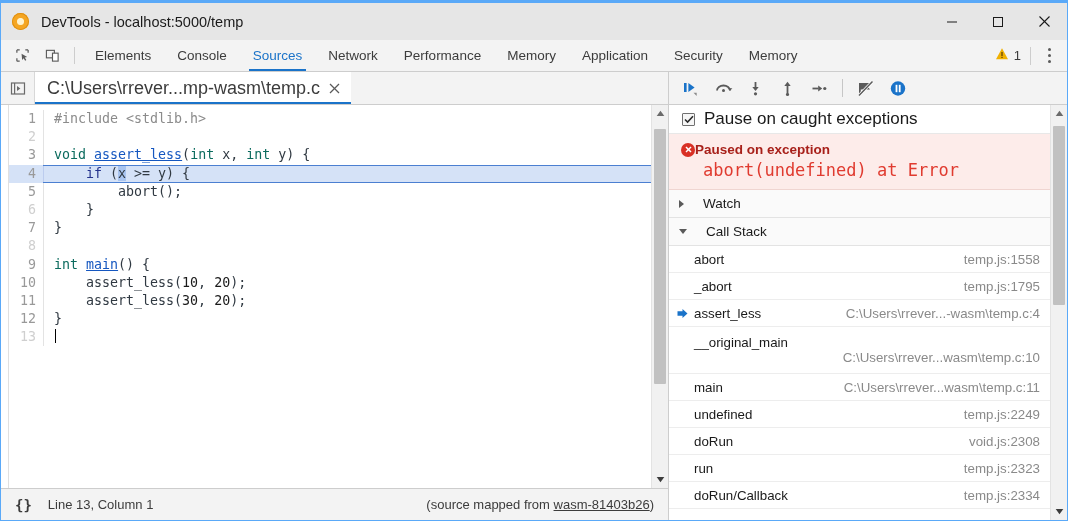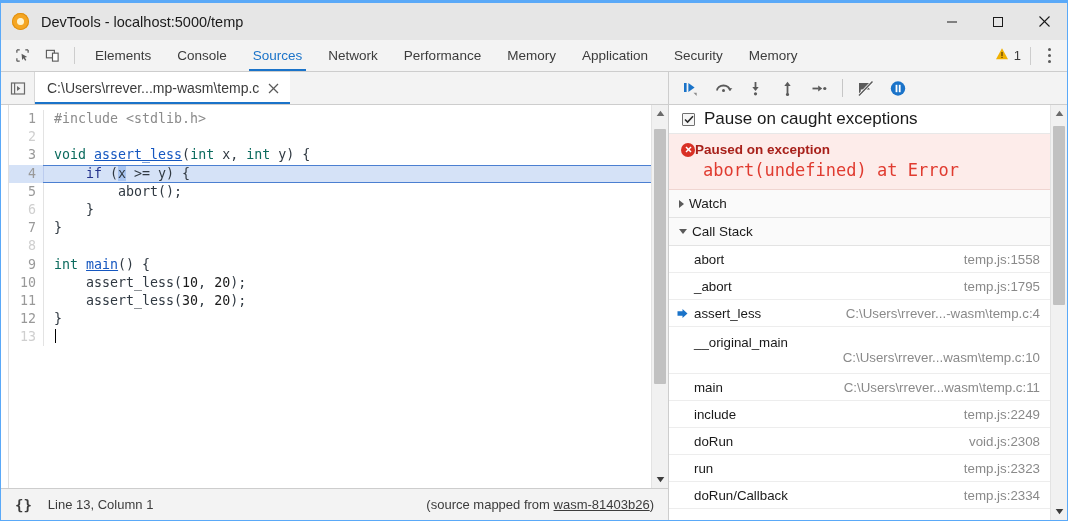--- a/index.html
+++ b/index.html
@@ -101,21 +101,21 @@
     display: flex; align-items: stretch; position: relative;
   }
   .nav-toggle {
     width: 34px; display: flex; align-items: center; justify-content: center;
     color: #6a6a6a;
     border-right: 1px solid #d8d8d8;
   }
   .file-tab {
     display: flex; align-items: center; gap: 9px;
     padding: 0 11px 0 12px;
-    background: #ffffff; font-size: 14px; color: #3c3c3c;
+    background: #ffffff; font-size: 18px; color: #3c3c3c;
     position: relative; white-space: nowrap;
   }
   .file-tab::after {
     content: ""; position: absolute; left: 0; right: 0; bottom: 0;
     height: 2px; background: #1a73c9;
   }
   .tab-close { color: #5a5a5a; display: flex; align-items: center; }
 
   
   .editor-wrap { flex: 1 1 auto; display: flex; min-height: 0; position: relative; background: #fff; }
@@ -211,21 +211,21 @@
   .exc-sub {
     margin-top: 3px; margin-left: 22px;
     font-family: "DejaVu Sans Mono", monospace; font-size: 17px; color: #e03b30;
   }
   .err-dot {
     width: 14px; height: 14px; border-radius: 50%; background: #d93025;
     display: flex; align-items: center; justify-content: center; flex: 0 0 14px;
   }
 
   .section-hdr {
-    height: 28px; flex: 0 0 28px; display: flex; align-items: center; gap: 5px;
+    height: 28px; flex: 0 0 28px; display: flex; align-items: center; gap: 19px;
     padding-left: 10px; font-size: 13.5px; color: #1a1a1a;
     border-bottom: 1px solid #e3e3e3; background: #fafafa;
   }
   .tri { width: 0; height: 0; flex: 0 0 auto; }
   .tri.closed { border-left: 5px solid #5a5a5a; border-top: 4px solid transparent; border-bottom: 4px solid transparent; }
   .tri.open { border-top: 5px solid #5a5a5a; border-left: 4px solid transparent; border-right: 4px solid transparent; }
 
   .cs-list { display: flex; flex-direction: column; }
   .cs-row {
     min-height: 27px; display: flex; align-items: center;
@@ -515,21 +515,21 @@
                   <span class="cs-loc">C:\Users\rrever...wasm\temp.c:10</span>
                 </div>
               </div>
               <div class="cs-row">
                 <div class="cs-marker"></div>
                 <span class="cs-name">main</span>
                 <span class="cs-loc">C:\Users\rrever...wasm\temp.c:11</span>
               </div>
               <div class="cs-row">
                 <div class="cs-marker"></div>
-                <span class="cs-name">include</span>
+                <span class="cs-name">undefined</span>
                 <span class="cs-loc">temp.js:2249</span>
               </div>
               <div class="cs-row">
                 <div class="cs-marker"></div>
                 <span class="cs-name">doRun</span>
                 <span class="cs-loc">void.js:2308</span>
               </div>
               <div class="cs-row">
                 <div class="cs-marker"></div>
                 <span class="cs-name">run</span>

